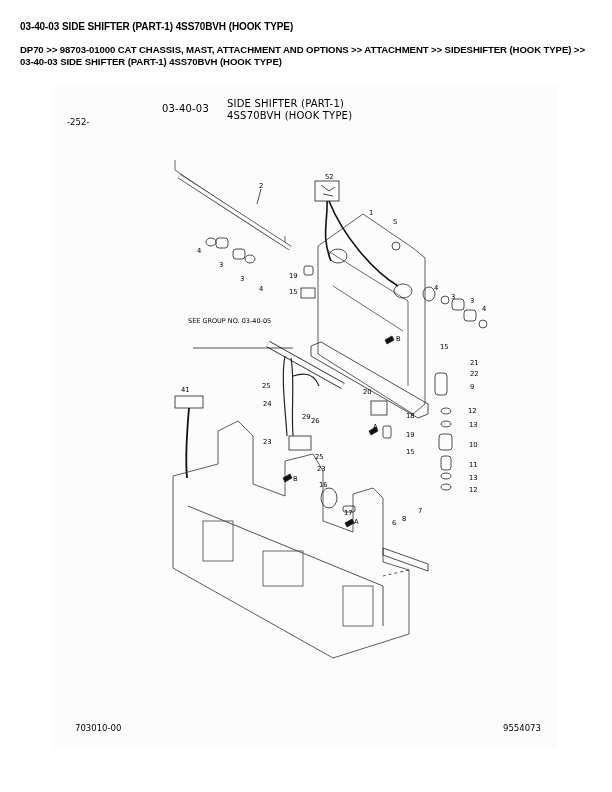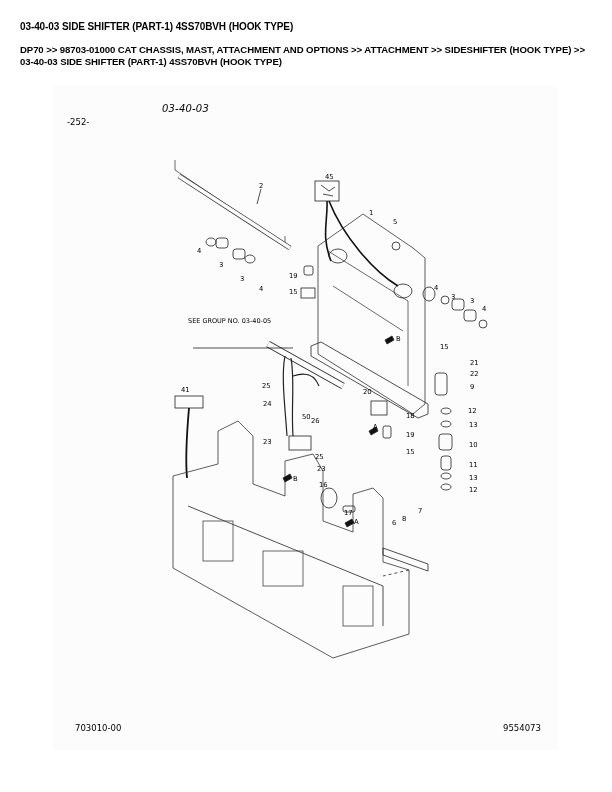--- a/index.html
+++ b/index.html
@@ -2,21 +2,21 @@
 <html><head>
 <meta charset="utf-8">
 <style>
   html, body { margin:0; padding:0; background:#ffffff; }
   body { width:612px; height:792px; position:relative; overflow:hidden; font-family:"Liberation Sans", sans-serif; color:#000; }
   .hdr-title { position:absolute; left:20px; top:21px; font-size:10px; font-weight:bold; letter-spacing:-0.1px; }
   .breadcrumb { position:absolute; left:20px; top:44px; width:580px; font-size:9.6px; font-weight:bold; line-height:11.5px; letter-spacing:-0.1px; }
   .sheet { position:absolute; left:53px; top:86px; width:505px; height:664px; background:#fcfcfc; }
   .sheet svg { position:absolute; left:0; top:0; }
   .pgnum { position:absolute; left:14px; top:31px; font-size:8.5px; font-family:"DejaVu Sans", sans-serif; }
-  .sec-code { position:absolute; left:109px; top:17px; font-size:10px; font-family:"DejaVu Sans", sans-serif; letter-spacing:0.2px;font-style:italic; }
+  .sec-code { position:absolute; left:109px; top:17px; font-size:10px; font-family:"DejaVu Sans", sans-serif; letter-spacing:0.2px; }
   .sec-name { position:absolute; left:174px; top:12px; font-size:10px; font-family:"DejaVu Sans", sans-serif; line-height:12px; letter-spacing:0.2px; }
   .see-group { position:absolute; left:135px; top:231px; font-size:6.5px; font-family:"DejaVu Sans", sans-serif;text-align:right; }
   .foot-left { position:absolute; left:22px; top:637px; font-size:8.5px; font-family:"DejaVu Sans", sans-serif; }
   .foot-right { position:absolute; left:450px; top:637px; font-size:8.5px; font-family:"DejaVu Sans", sans-serif; }
   .callout { position:absolute; font-size:6.8px; font-family:"DejaVu Sans", sans-serif; line-height:7px; cursor:pointer; }
 </style>
 </head>
 <body>
 
 <div class="hdr-title">03-40-03 SIDE SHIFTER (PART-1) 4SS70BVH (HOOK TYPE)</div>
@@ -96,24 +96,28 @@
     <line x1="356" y1="484" x2="330" y2="490" stroke-dasharray="3 3"></line>
 
     <polygon points="316,345 323,341 325,345 318,349" fill="#111"></polygon>
     <polygon points="332,254 339,250 341,254 334,258" fill="#111"></polygon>
     <polygon points="230,392 237,388 239,392 232,396" fill="#111"></polygon>
     <polygon points="292,437 299,433 301,437 294,441" fill="#111"></polygon>
   </svg>
 
   <div class="pgnum">-252-</div>
   <div class="sec-code">03-40-03</div>
+  <div class="sec-name">
+    <div>SIDE SHIFTER (PART-1)</div>
+    <div>4SS70BVH (HOOK TYPE)</div>
+  </div>
   <div class="see-group">SEE GROUP NO. 03-40-05</div>
   <div id="callouts">
       <div class="callout" style="left: 206px; top: 97px;">2</div>
-      <div class="callout" style="left: 272px; top: 88px;">45</div>
+      <div class="callout" style="left: 272px; top: 88px;">52</div>
       <div class="callout" style="left: 316px; top: 124px;">1</div>
       <div class="callout" style="left: 340px; top: 133px;">5</div>
       <div class="callout" style="left: 144px; top: 162px;">4</div>
       <div class="callout" style="left: 166px; top: 176px;">3</div>
       <div class="callout" style="left: 187px; top: 190px;">3</div>
       <div class="callout" style="left: 206px; top: 200px;">4</div>
       <div class="callout" style="left: 236px; top: 187px;">19</div>
       <div class="callout" style="left: 236px; top: 203px;">15</div>
       <div class="callout" style="left: 381px; top: 199px;">4</div>
       <div class="callout" style="left: 398px; top: 208px;">3</div>
@@ -121,21 +125,21 @@
       <div class="callout" style="left: 429px; top: 220px;">4</div>
       <div class="callout" style="left: 343px; top: 250px;">B</div>
       <div class="callout" style="left: 387px; top: 258px;">15</div>
       <div class="callout" style="left: 417px; top: 274px;">21</div>
       <div class="callout" style="left: 417px; top: 285px;">22</div>
       <div class="callout" style="left: 417px; top: 298px;">9</div>
       <div class="callout" style="left: 209px; top: 297px;">25</div>
       <div class="callout" style="left: 128px; top: 301px;">41</div>
       <div class="callout" style="left: 310px; top: 303px;">20</div>
       <div class="callout" style="left: 210px; top: 315px;">24</div>
-      <div class="callout" style="left: 249px; top: 328px;">50</div>
+      <div class="callout" style="left: 249px; top: 328px;">29</div>
       <div class="callout" style="left: 258px; top: 332px;">26</div>
       <div class="callout" style="left: 353px; top: 327px;">18</div>
       <div class="callout" style="left: 415px; top: 322px;">12</div>
       <div class="callout" style="left: 320px; top: 338px;">A</div>
       <div class="callout" style="left: 416px; top: 336px;">13</div>
       <div class="callout" style="left: 353px; top: 346px;">19</div>
       <div class="callout" style="left: 210px; top: 353px;">23</div>
       <div class="callout" style="left: 416px; top: 356px;">10</div>
       <div class="callout" style="left: 262px; top: 368px;">25</div>
       <div class="callout" style="left: 353px; top: 363px;">15</div>

